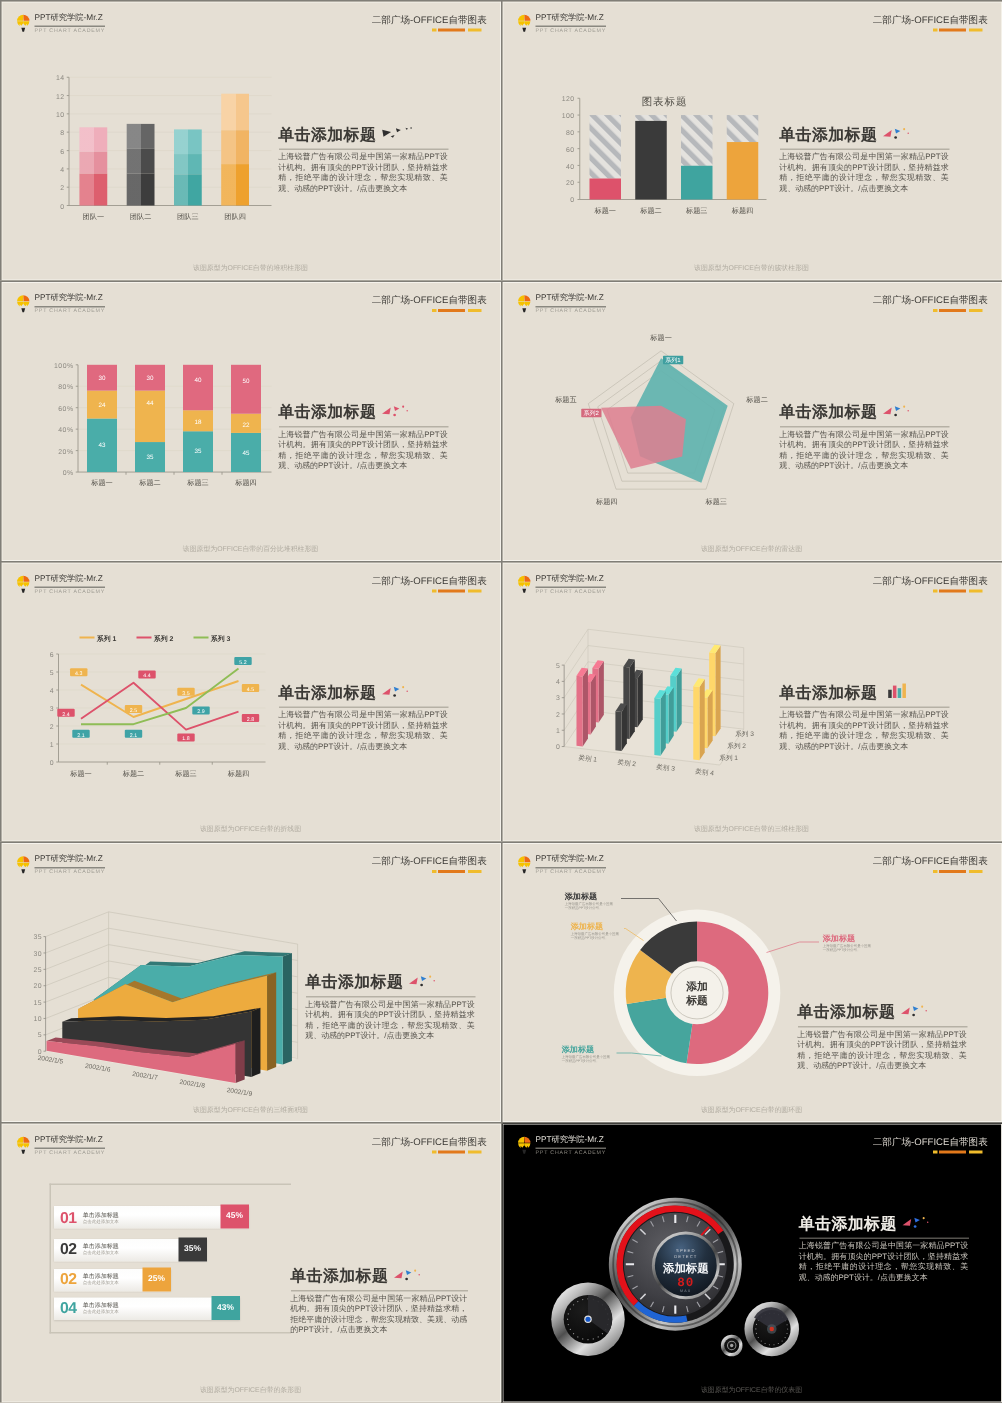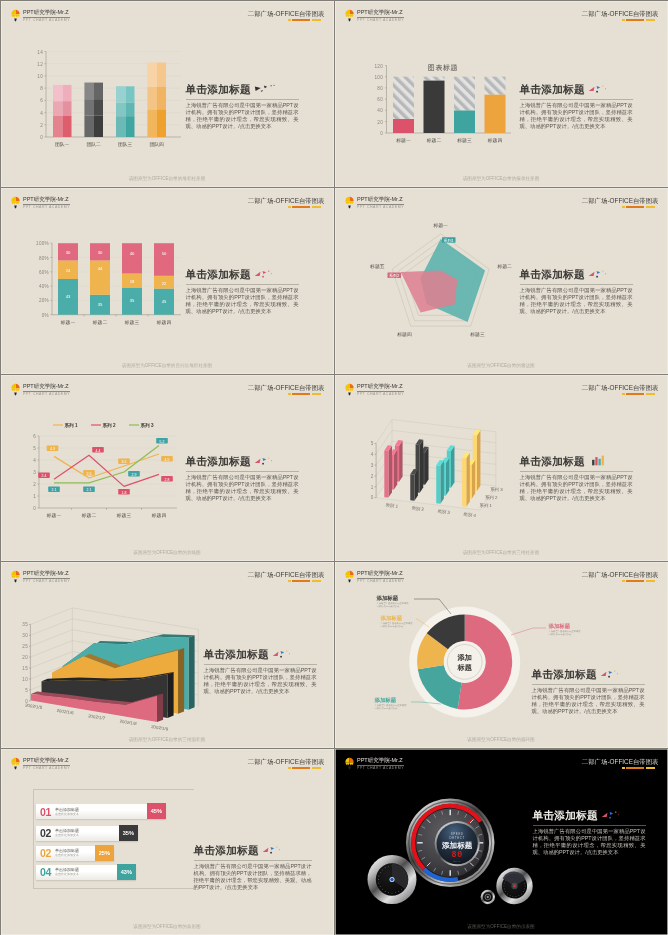--- a/index.html
+++ b/index.html
@@ -1027,21 +1027,21 @@
       <div class="pr-track" style="width:78px">
         <span class="pr-num" style="color:var(--c3)">02</span>
         <span class="pr-txt">
           <span class="pr-t1">单击添加标题</span>
           <span class="pr-t2">点击此处添加文本</span>
         </span>
       </div>
       <div class="pr-badge" style="background:var(--c3)">25%</div>
     </div>
     <div class="pr-row" style="top:116.4px">
-      <div class="pr-track" style="width:100px">
+      <div class="pr-track" style="width:124px">
         <span class="pr-num" style="color:var(--c4)">04</span>
         <span class="pr-txt">
           <span class="pr-t1">单击添加标题</span>
           <span class="pr-t2">点击此处添加文本</span>
         </span>
       </div>
       <div class="pr-badge" style="background:var(--c4)">43%</div>
     </div>
   </div>
   <div class="tb tb9">

